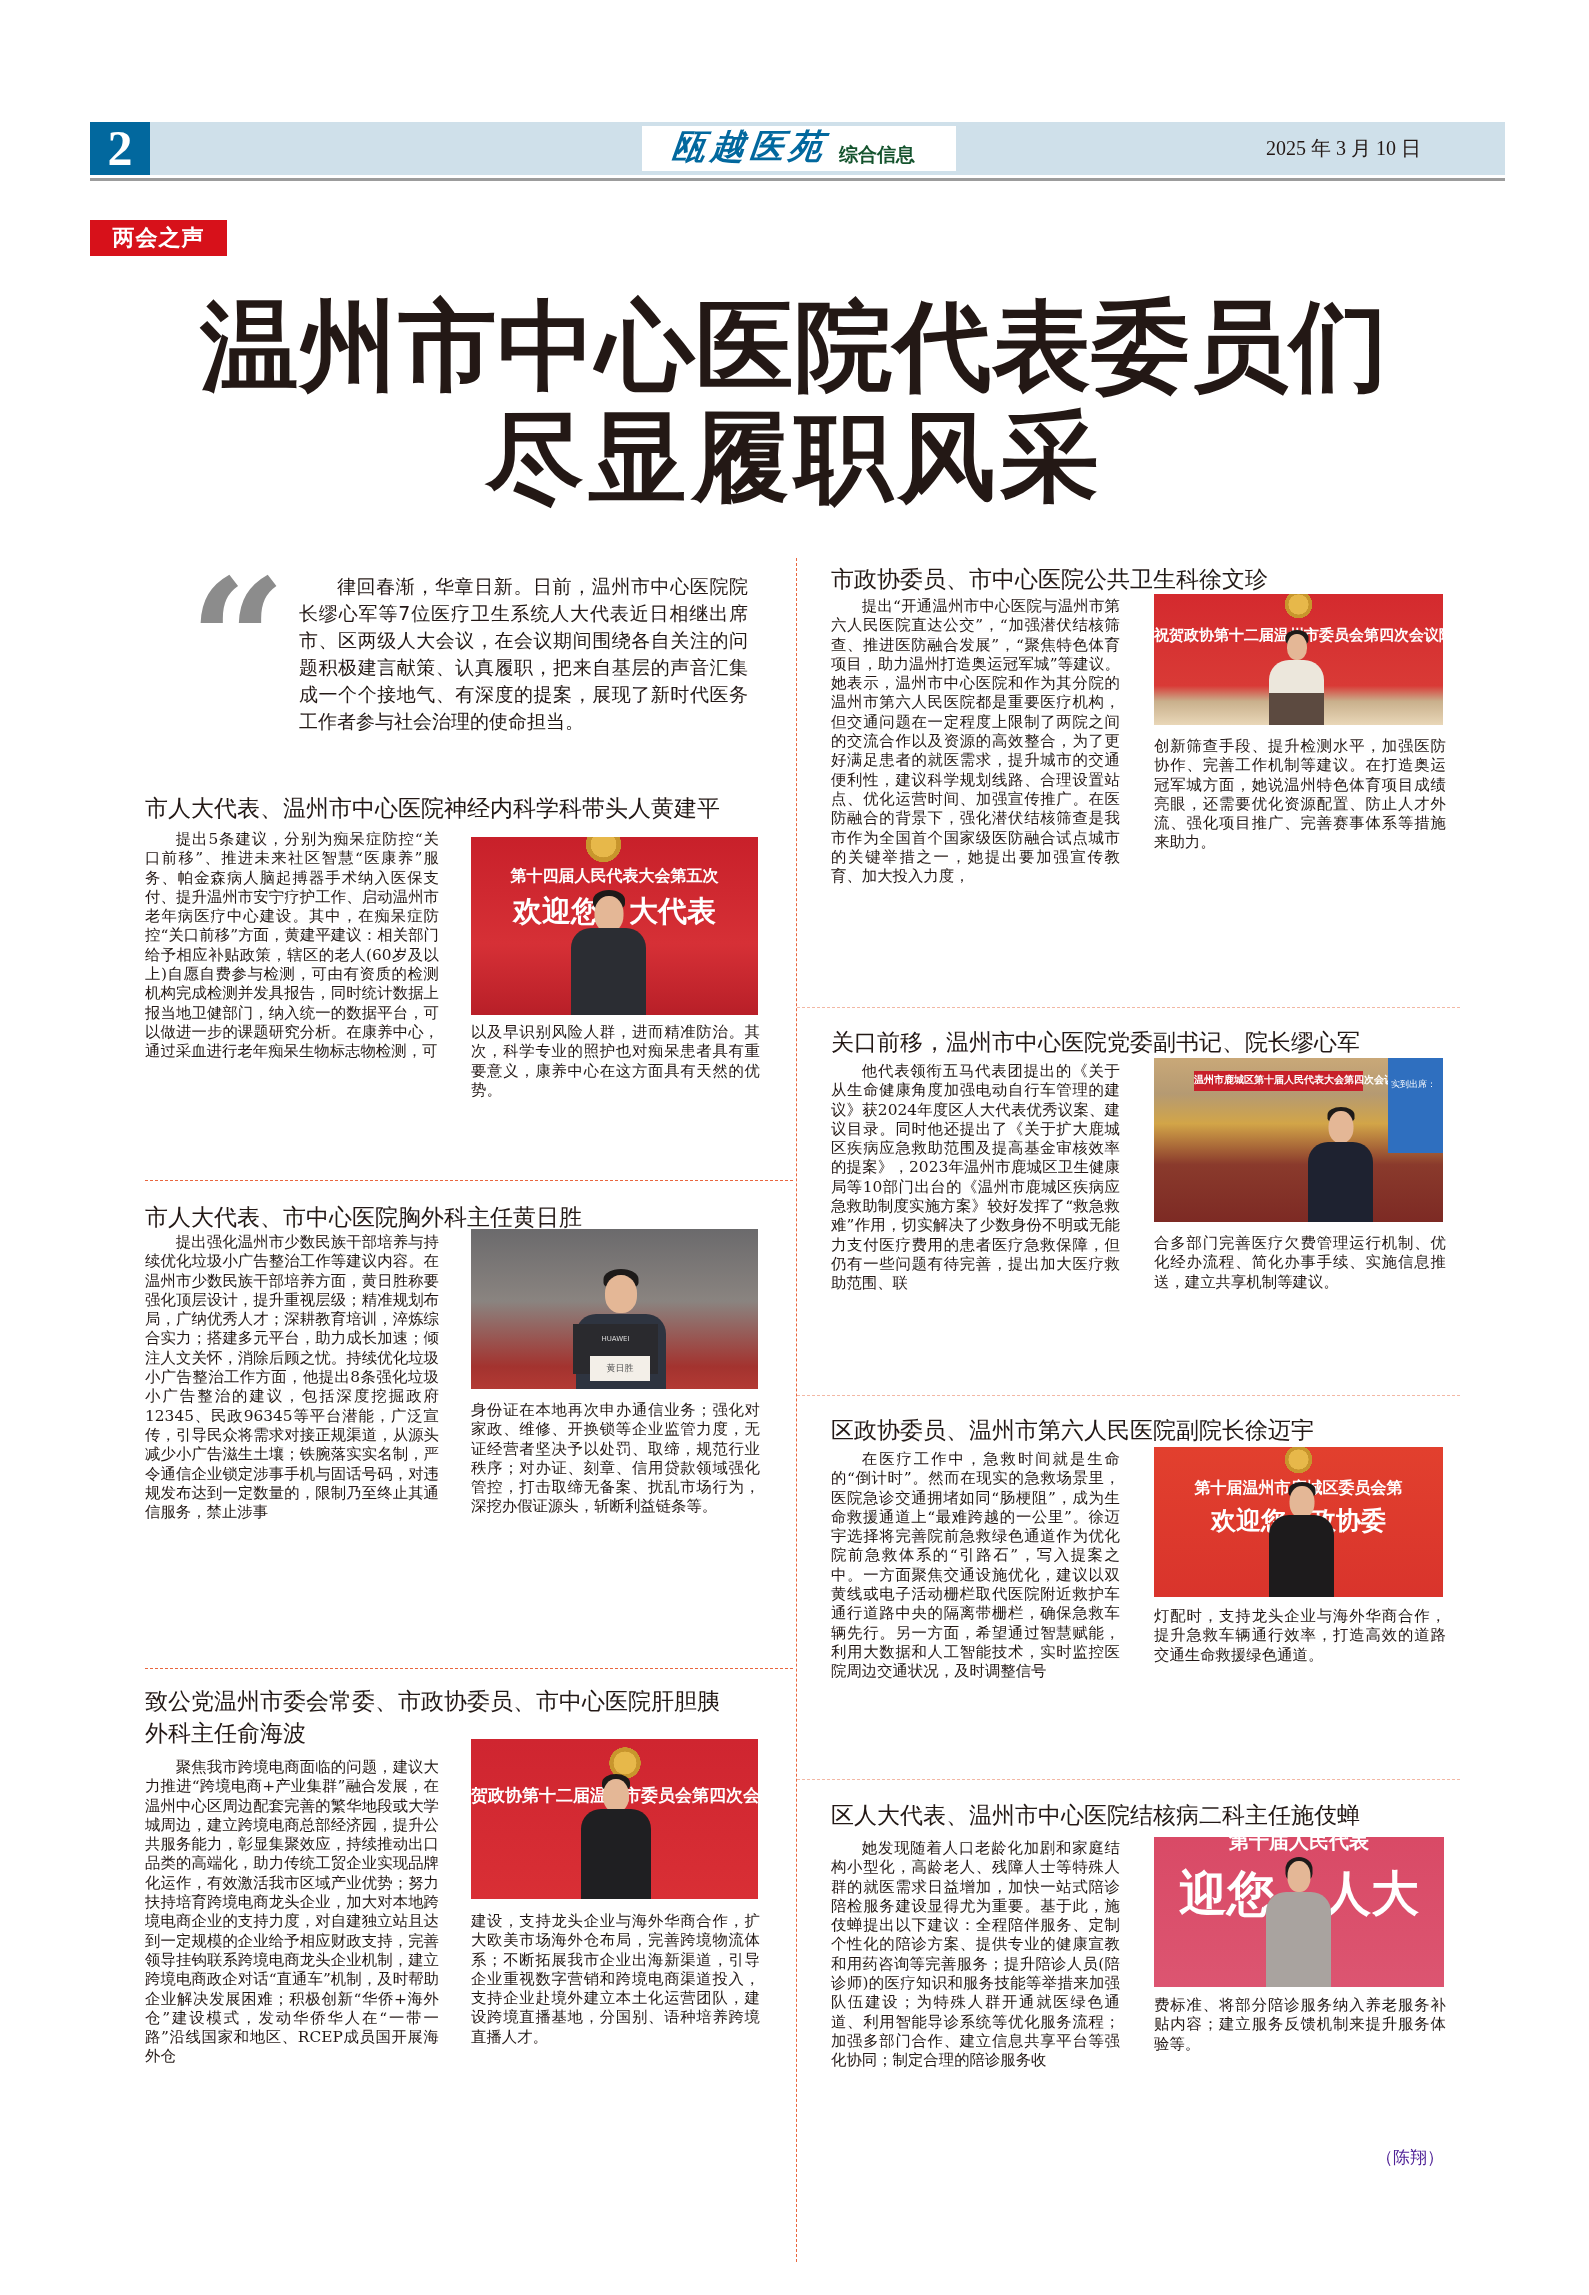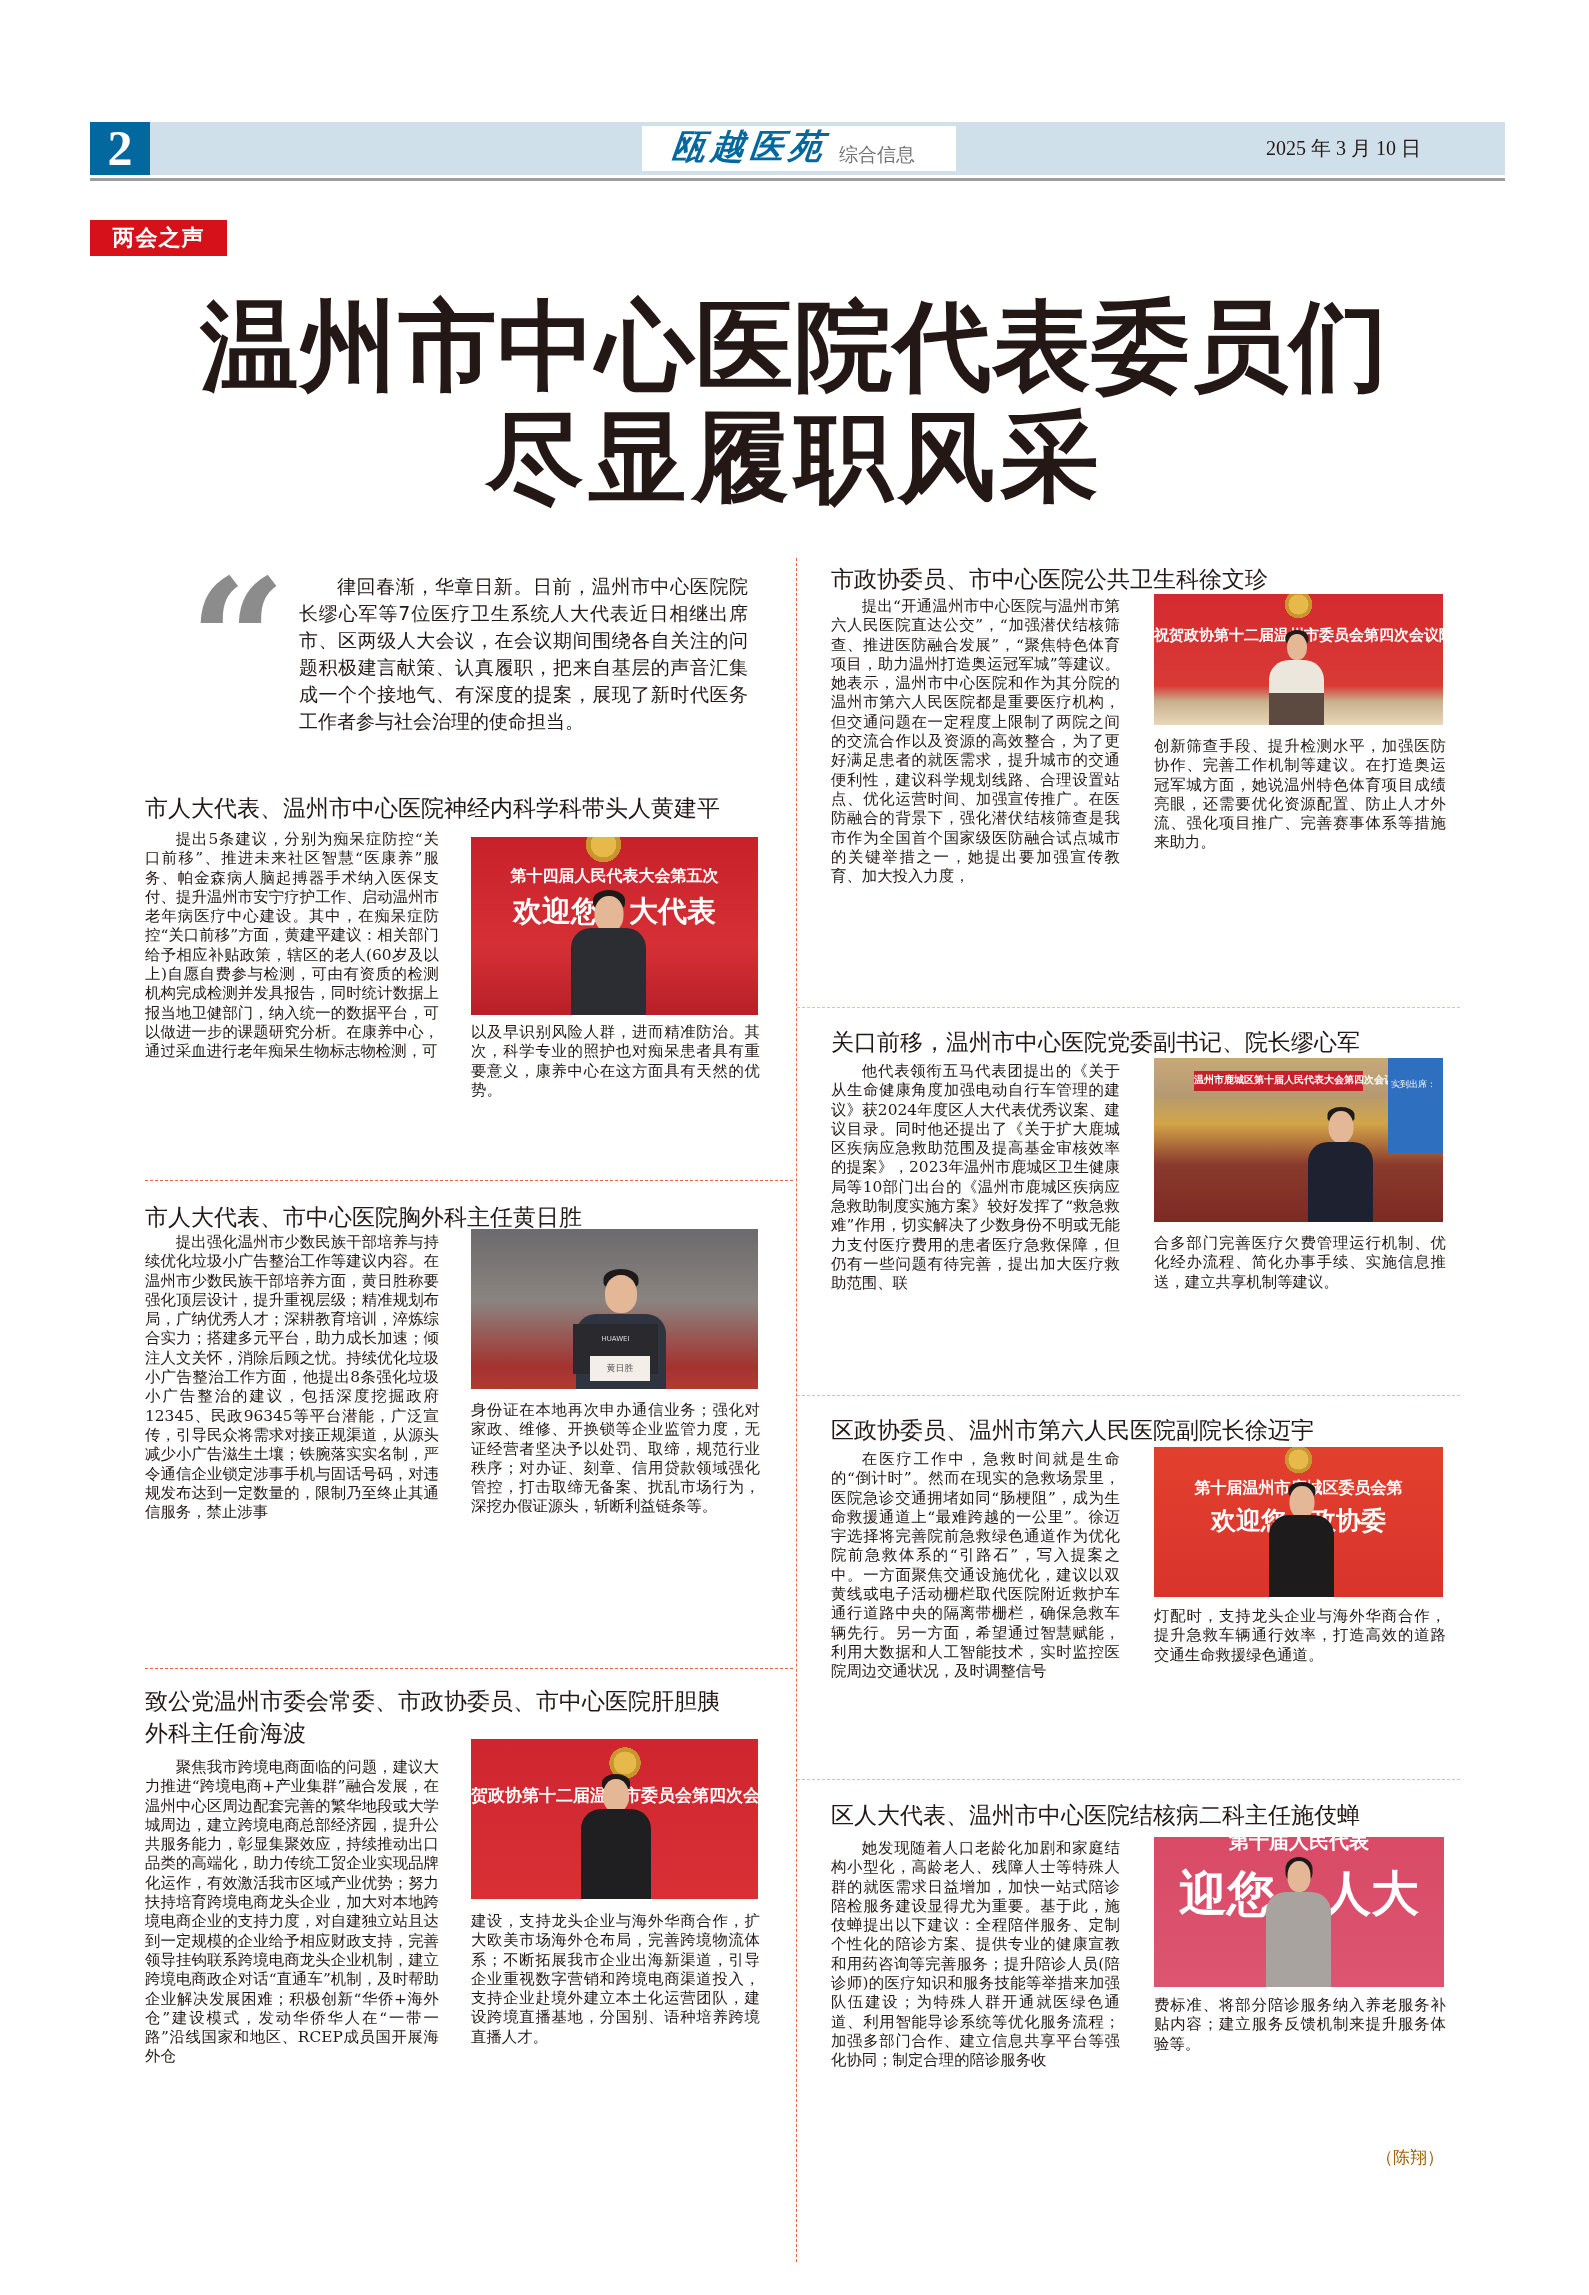--- a/index.html
+++ b/index.html
@@ -5,21 +5,21 @@
   * { box-sizing: border-box; margin: 0; padding: 0; }
   html, body { width: 1589px; height: 2295px; background: #ffffff; }
   body { position: relative; font-family: "DejaVu Serif", "Liberation Serif", serif; color: #231815; overflow: hidden; }
 
   
   .header-bar { position: absolute; left: 90px; top: 122px; width: 1415px; height: 53px; background: #CFE0EA; }
   .page-num { position: absolute; left: 90px; top: 122px; width: 60px; height: 53px; background: #02689E; color: #fff;
     font-family: "Liberation Serif", serif; font-weight: bold; font-size: 50px; line-height: 53px; text-align: center; }
   .masthead { position: absolute; left: 642px; top: 126px; width: 314px; height: 45px; background: #fff; display: flex; align-items: flex-end; padding: 0 0 6px 30px; gap: 11px; }
   .masthead .logo { font-family: "DejaVu Serif", serif; font-style: italic; font-weight: bold; font-size: 34px; color: #02689E; letter-spacing: 5px; line-height: 38px; transform: skewX(-6deg); }
-  .masthead .section { font-family: "DejaVu Sans", sans-serif; font-size: 19px; color: #737373; line-height: 22px; }
+  .masthead .section { font-family: "DejaVu Sans", sans-serif; font-size: 19px; color: #14532d; line-height: 22px; font-weight: bold; }
   .header-date { position: absolute; left: 1266px; top: 134px; font-size: 20px; line-height: 28px; color: #231815; font-family: "Liberation Serif", serif; }
   .header-rule { position: absolute; left: 90px; top: 178px; width: 1415px; height: 2.5px; background: #9c9c9c; }
 
   .tag { position: absolute; left: 90px; top: 220px; width: 137px; height: 36px; background: #D7111A; color: #fff;
     font-family: "DejaVu Sans", sans-serif; font-size: 22px; font-weight: bold; line-height: 36px; text-align: center; letter-spacing: 1px; }
 
   .headline { position: absolute; left: 0; width: 1589px; text-align: center; font-family: "DejaVu Sans", sans-serif; font-weight: bold; color: #231815; }
   .headline.l1 { top: 294px; font-size: 98px; line-height: 105px; letter-spacing: 1px; }
   .headline.l2 { top: 405px; font-size: 98px; line-height: 105px; letter-spacing: 5px; }
 
@@ -36,21 +36,21 @@
   .art-title { position: absolute; font-family: "DejaVu Sans", sans-serif; font-size: 23px; line-height: 32px; color: #231815; }
   .body-text { position: absolute; font-family: "DejaVu Serif", serif; font-size: 15.4px; line-height: 19.3px; text-align: justify; color: #231815; }
   .body-text .p { text-indent: 2em; }
   .photo { position: absolute; overflow: hidden; }
   .photo .banner { position: absolute; left: 0; width: 100%; color: #fff; font-family: "DejaVu Serif", serif; font-weight: bold; white-space: nowrap; text-align: center; }
   .photo .emblem { position: absolute; border-radius: 50%; background: radial-gradient(circle, #E7B84A 0 40%, #C8962D 41% 55%, transparent 56%); }
   .photo .person { position: absolute; bottom: 0; }
   .photo .person .head { position: absolute; left: 50%; transform: translateX(-50%); border-radius: 48% 48% 45% 45%; background: #E4B796; }
   .photo .person .hair { position: absolute; left: 50%; transform: translateX(-50%); border-radius: 50% 50% 30% 30%; background: #1d1a19; }
   .photo .person .body { position: absolute; left: 0; right: 0; bottom: 0; border-radius: 20px 20px 0 0; }
-  .byline { position: absolute; left: 1376px; top: 2146px; font-size: 17px; line-height: 22px; font-family: "DejaVu Serif", serif; color: #a16207; }
+  .byline { position: absolute; left: 1376px; top: 2146px; font-size: 17px; line-height: 22px; font-family: "DejaVu Serif", serif; color: #4c1d95; }
 </style>
 </head>
 <body>
 
 <div class="header-bar"></div>
 <div class="page-num">2</div>
 <div class="masthead">
   <span class="logo">瓯越医苑</span>
   <span class="section">综合信息</span>
 </div>

